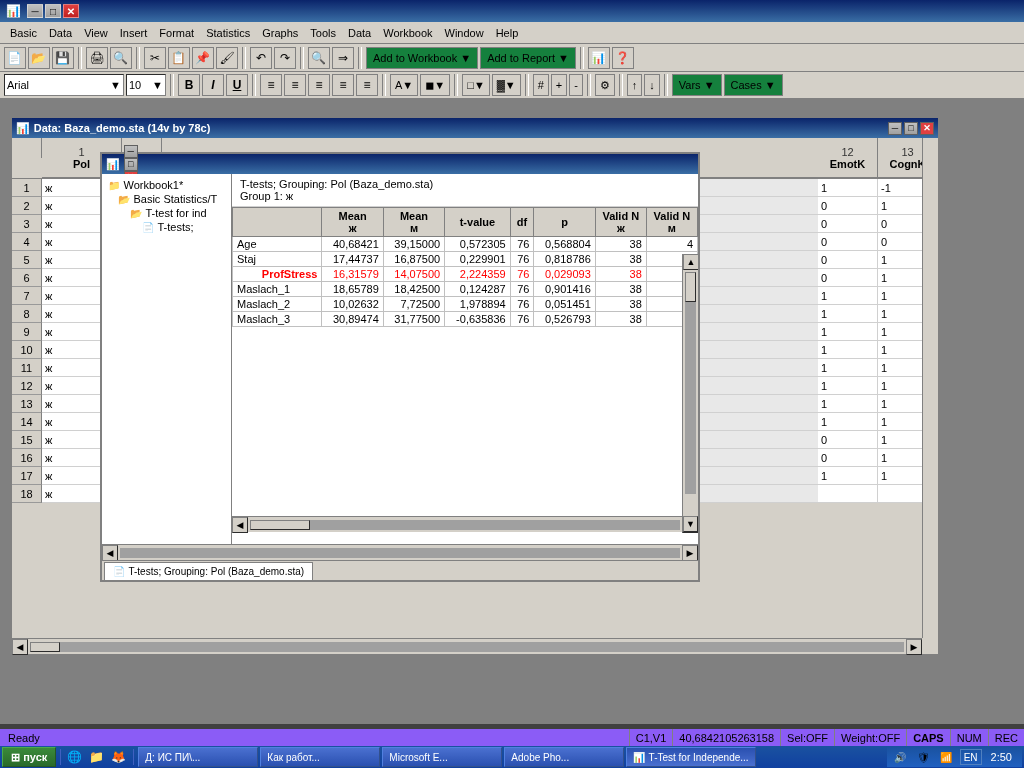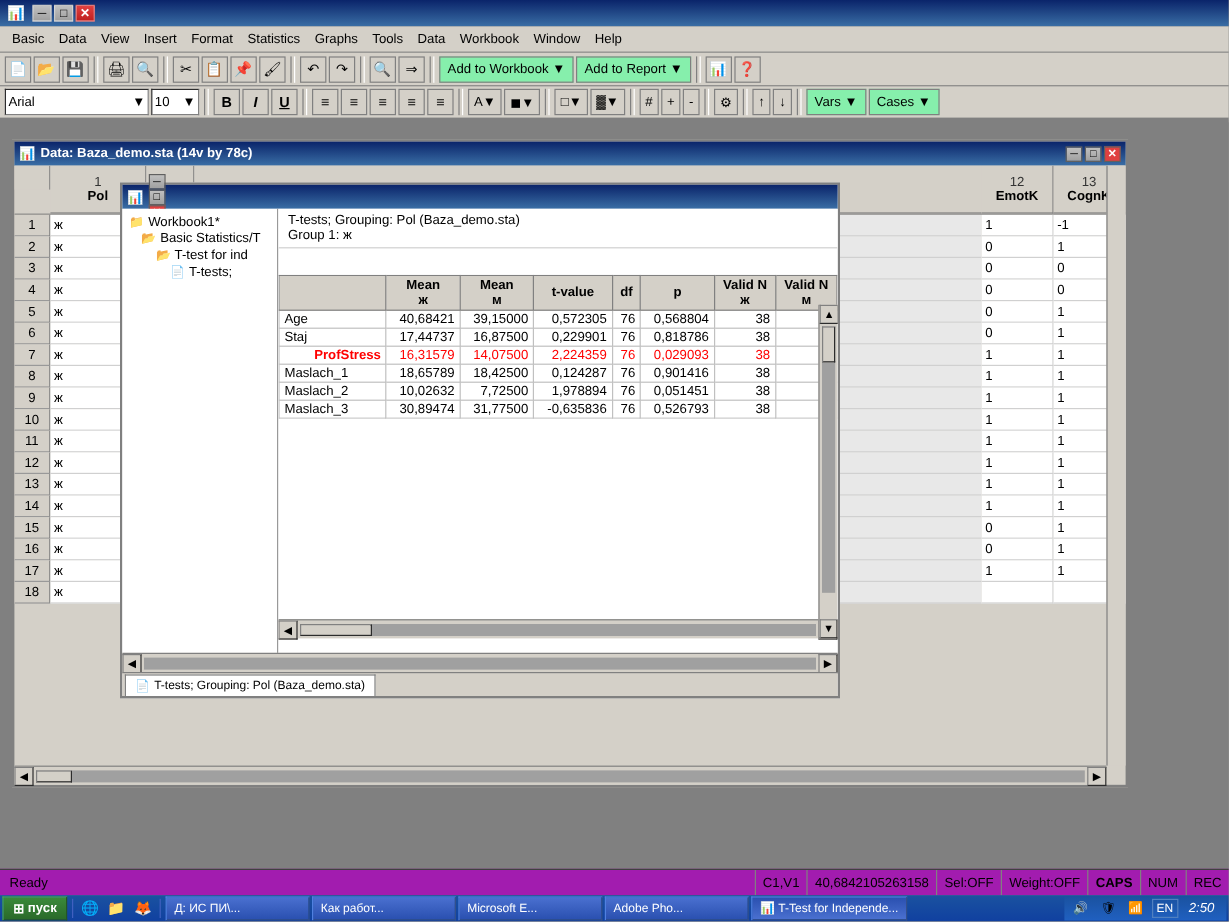--- a/index.html
+++ b/index.html
@@ -57,21 +57,21 @@
     .tb-btn {
       width: 22px; height: 22px;
       background: #d4d0c8;
       border: 1px solid #808080;
       display: flex; align-items: center; justify-content: center;
       cursor: pointer; font-size: 12px;
     }
     .tb-separator { width: 4px; height: 22px; border-left: 1px solid #808080; border-right: 1px solid white; margin: 0 2px; }
     .tb-btn-text {
       height: 22px; padding: 0 6px;
-      background: #86efac;
+      background: #15803d;
       border: 1px solid #808080;
       display: flex; align-items: center;
       cursor: pointer; font-size: 11px; color: #808080;
     }
     .tb-btn-text.active { color: black; }
 
     #toolbar2 {
       background: #d4d0c8;
       height: 28px;
       display: flex;
@@ -247,21 +247,20 @@
       padding: 4px 8px;
       font-size: 11px;
       background: white;
       border-bottom: 1px solid #d0d0d0;
     }
 
     
     #results-table-container {
       overflow: auto;
       max-height: 340px;
-      margin-top: 22px;
     }
     table.results-table {
       border-collapse: collapse;
       font-size: 11px;
       width: 100%;
     }
     table.results-table th {
       background: #d4d0c8;
       border: 1px solid #808080;
       padding: 2px 4px;
@@ -326,23 +325,23 @@
     .wb-tab.active {
       background: white;
     }
     .tab-icon { margin-right: 3px; }
 
     
     #status-bar {
       position: absolute;
       bottom: 22px; left: 0; right: 0;
       height: 22px;
-      background: #a21caf;
-      display: flex; align-items: center;
-      border-top: 1px solid #404040;
+      background: #8b5cf6;
+      display: flex; align-items: center;
+      border-top: 5px solid #404040;
       font-size: 11px;
     }
     .status-text {
       padding: 0 8px;
       flex: 1;
     }
     .status-cell {
       padding: 0 6px;
       border-left: 1px solid #808080;
       height: 100%; display: flex; align-items: center;
@@ -387,21 +386,20 @@
       display: flex; align-items: center; gap: 4px;
     }
     .sys-tray {
       display: flex; align-items: center;
       background: linear-gradient(to bottom, #1a52a0, #2060c0);
       height: 20px; padding: 0 4px; gap: 3px;
     }
     .clock {
       color: white; font-size: 11px;
       padding: 0 6px;
-      font-style: italic;
     }
     .status-indicator {
       color: white; font-size: 10px;
       border: 1px solid #5080c0;
       padding: 0 3px; height: 16px;
       display: flex; align-items: center;
     }
 
     
     .v-scrollbar {

